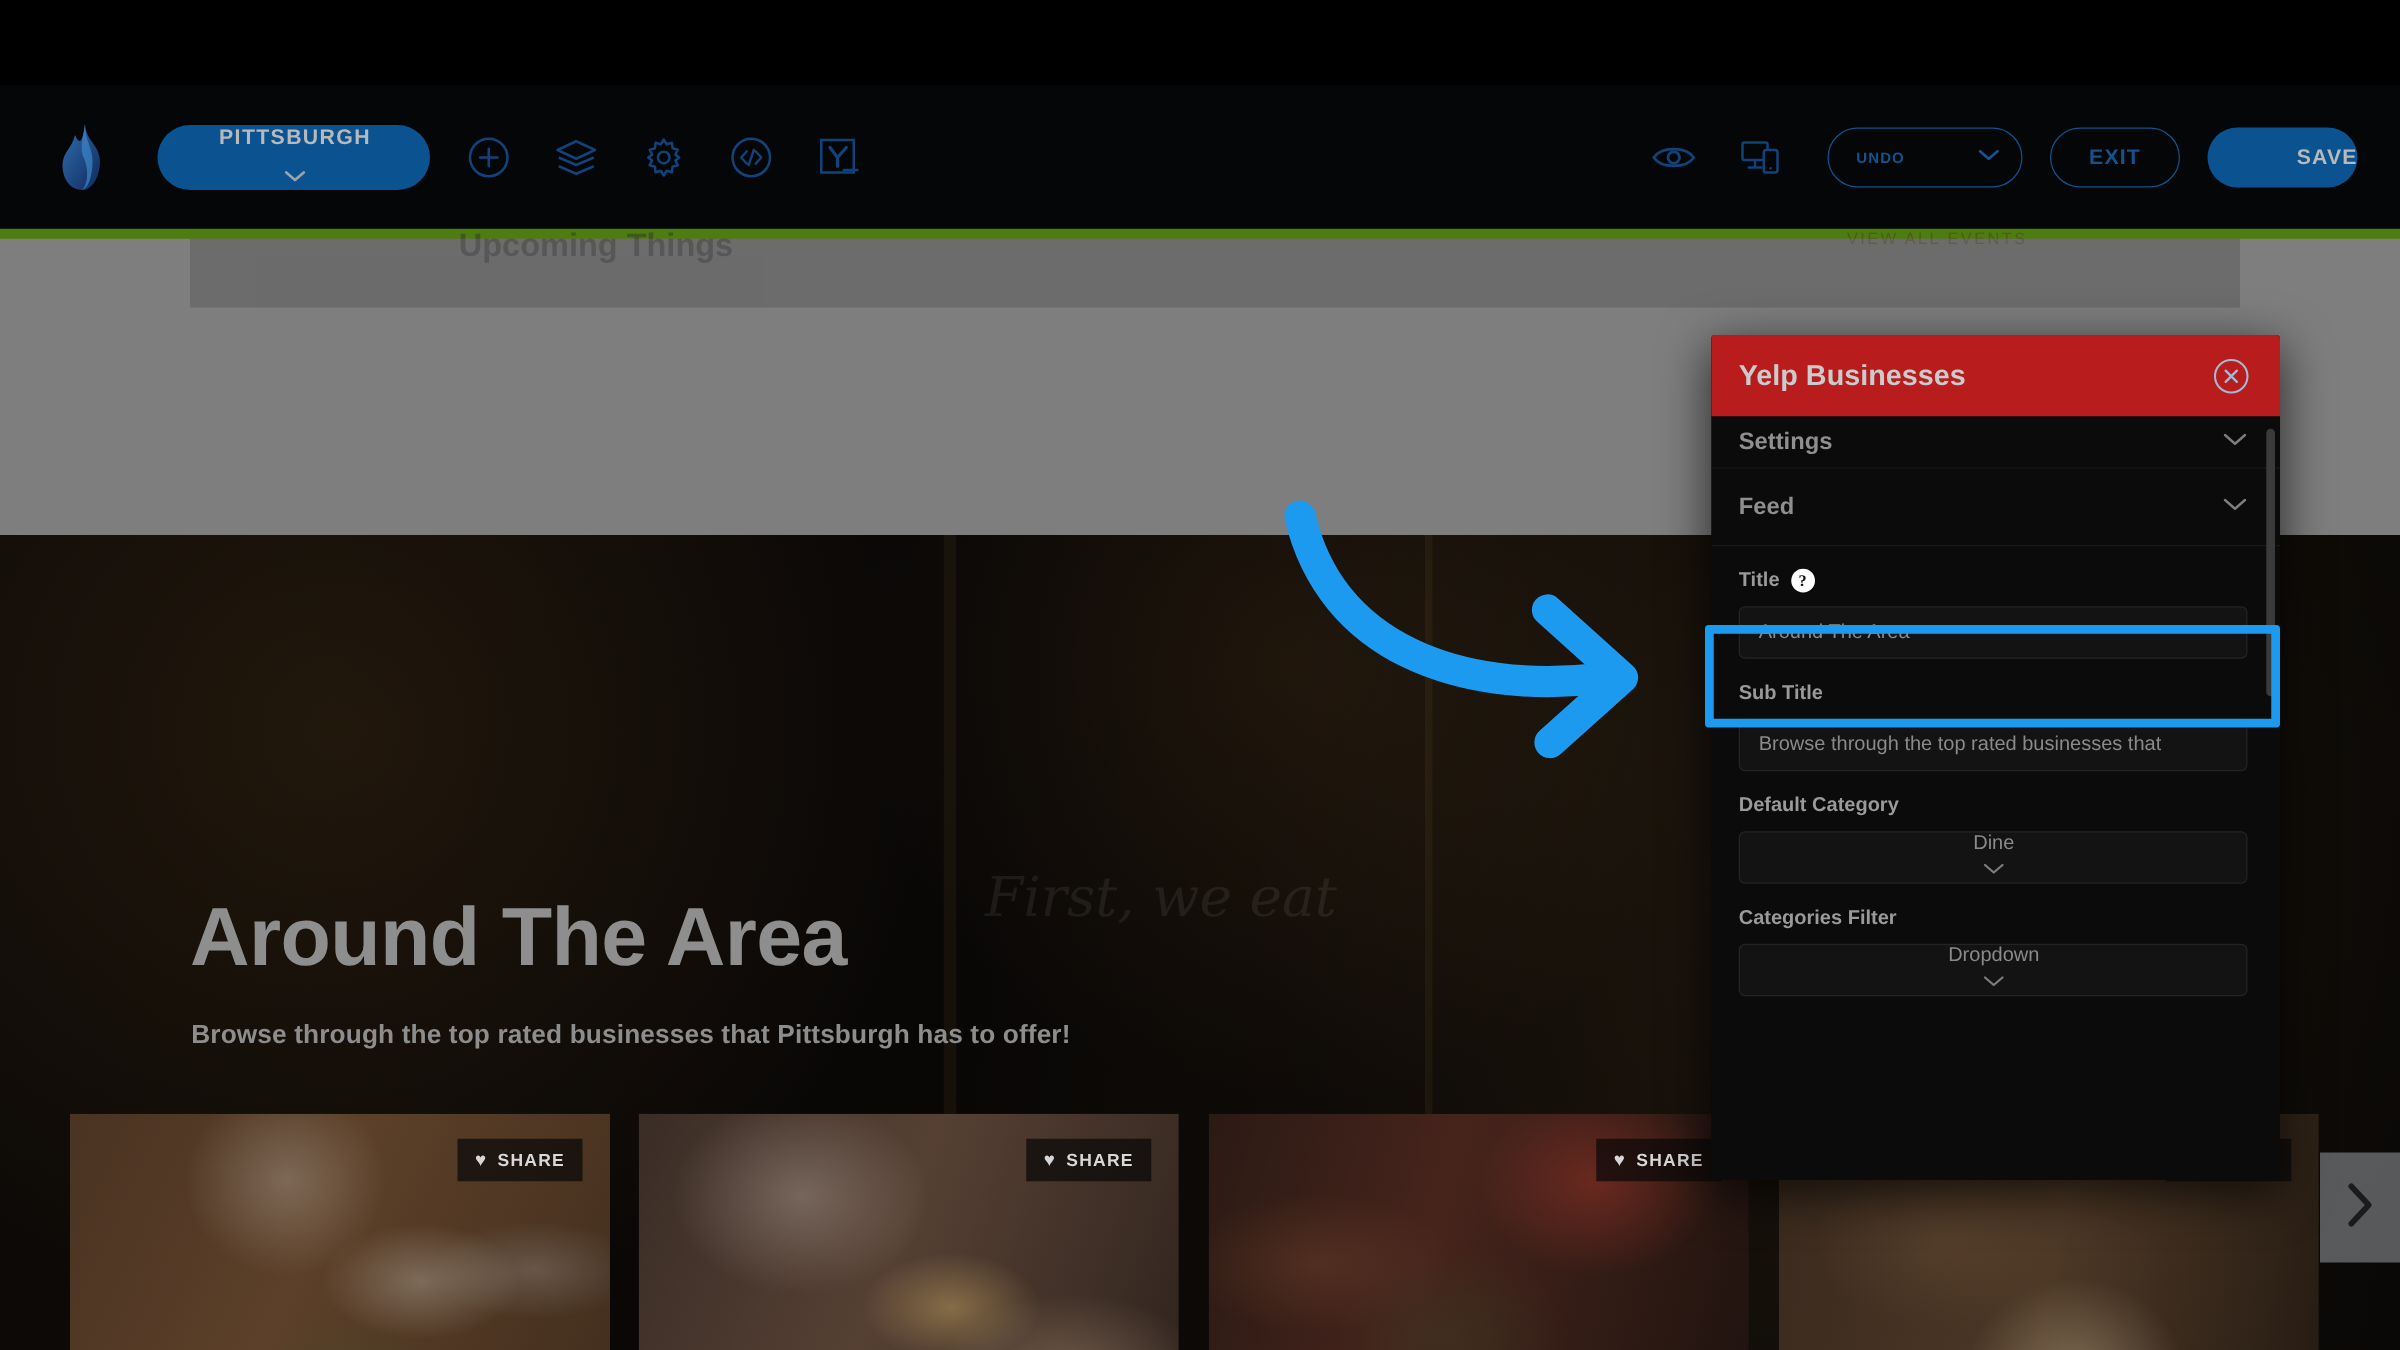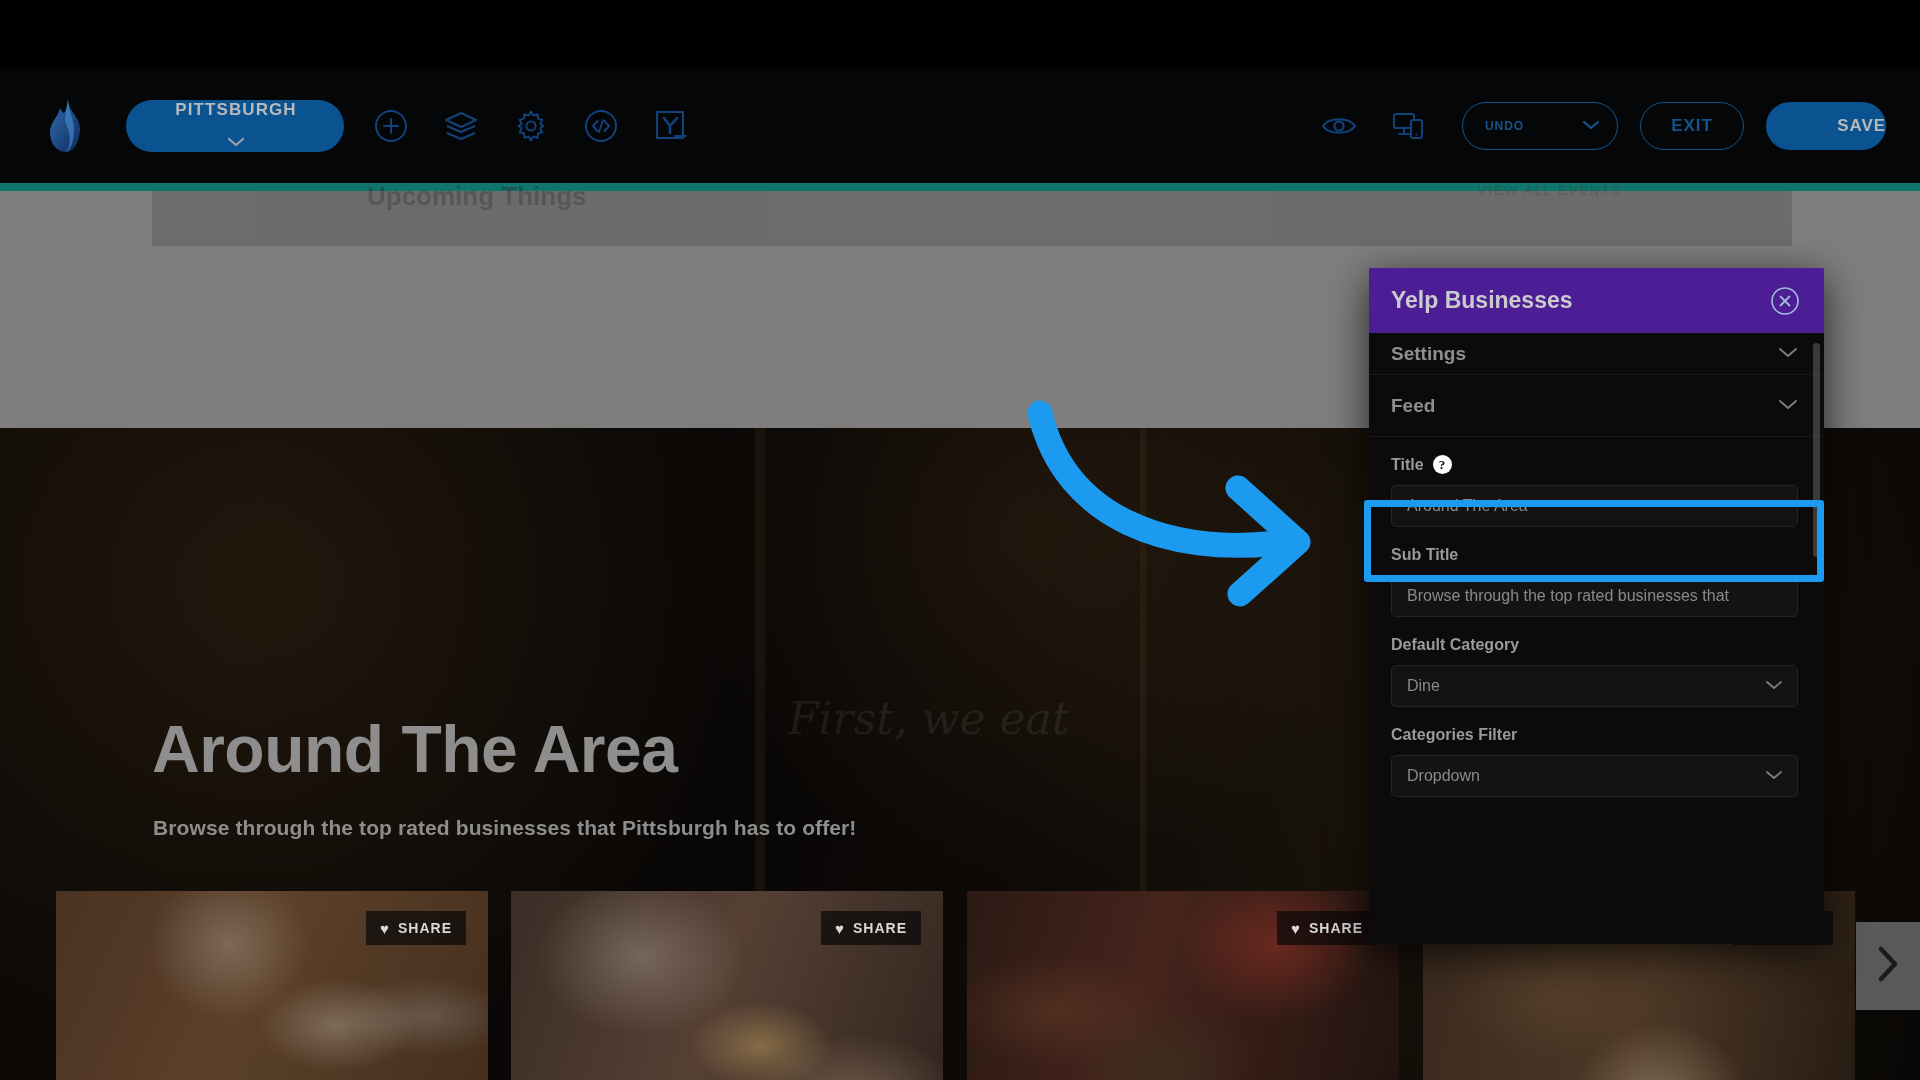--- a/index.html
+++ b/index.html
@@ -54,21 +54,21 @@
   .exit-pill .label { color:#14538d; font-size:17px; font-weight:bold; letter-spacing:.9px; }
 
   .save-pill {
     display:flex; align-items:center; justify-content:flex-end;
     width:120px; height:48px; border-radius:24px;
     background:#0b5290; cursor:pointer; margin-left:22px; margin-right:12px;
   }
   .save-pill .label { color:#b7b9bb; font-size:17px; font-weight:bold; letter-spacing:.9px; }
 
   
-  .canvas { position:absolute; left:0; top:183px; width:1920px; height:897px; background:#0f766e; overflow:hidden; }
+  .canvas { position:absolute; left:0; top:183px; width:1920px; height:897px; background:#4d7c0f; overflow:hidden; }
 
   
   .grey-block { position:absolute; left:0; top:8px; width:1920px; height:237px; background:#7e7e7e; }
   .grey-inner { position:absolute; left:152px; top:0; width:1640px; height:55px; background:#5d5d5d; opacity:.55; }
   .grey-text { position:absolute; left:215px; top:-10px; color:#2b2b2b; font-size:26px; font-weight:bold; opacity:.75; }
   .grey-text-r { position:absolute; right:170px; top:-8px; color:#4a3a1a; font-size:13px; letter-spacing:2px; opacity:.8; }
 
   
   .hero { position:absolute; left:0; top:245px; width:1920px; height:652px; background:#0a0806; overflow:hidden; }
   .hero-bg {
@@ -113,21 +113,21 @@
     background:rgba(160,165,170,.52); display:flex; align-items:center; justify-content:center; cursor:pointer;
   }
 
   
   .panel {
     position:absolute; left:1369px; top:268px; width:455px; height:676px;
     background:#0b0b0b; box-shadow:0 10px 40px rgba(0,0,0,.7);
     overflow:hidden; border-radius:3px;
   }
   .panel-head {
-    height:65px; background:#4c1d95; display:flex; align-items:center;
+    height:65px; background:#b91c1c; display:flex; align-items:center;
     justify-content:space-between; padding:0 24px 0 22px;
   }
   .panel-title { color:#c9cbcc; font-size:23px; font-weight:bold; }
   .panel-close { width:30px; height:30px; cursor:pointer; }
 
   .panel-body { position:relative; height:611px; overflow:hidden; }
 
   .acc-row {
     height:62px; display:flex; align-items:center; justify-content:space-between;
     padding:0 26px 0 22px; border-bottom:1px solid #181818; cursor:pointer;
@@ -144,21 +144,21 @@
   .help-dot {
     width:19px; height:19px; border-radius:50%; background:#fff; color:#0b0b0b;
     font-size:13px; font-weight:bold; display:flex; align-items:center; justify-content:center;
     cursor:pointer; font-family:"Liberation Serif", serif;
   }
   .input-box {
     height:42px; background:#131313; border:1px solid #242424; border-radius:5px;
     display:flex; align-items:center; justify-content:space-between; padding:0 14px 0 15px;
     color:#8a8a8a; font-size:16px; cursor:text;
   }
-  .input-box.select { cursor:pointer; }
+  .input-box.select { cursor:pointer;flex-direction:column; }
   .input-box .val { white-space:nowrap; overflow:hidden; }
 
   .panel-scrollbar {
     position:absolute; right:4px; top:10px; width:7px; height:586px;
     background:transparent;
   }
   .panel-thumb {
     position:absolute; top:0; left:0; width:7px; height:214px;
     border-radius:4px; background:#3a3a3a;
   }

